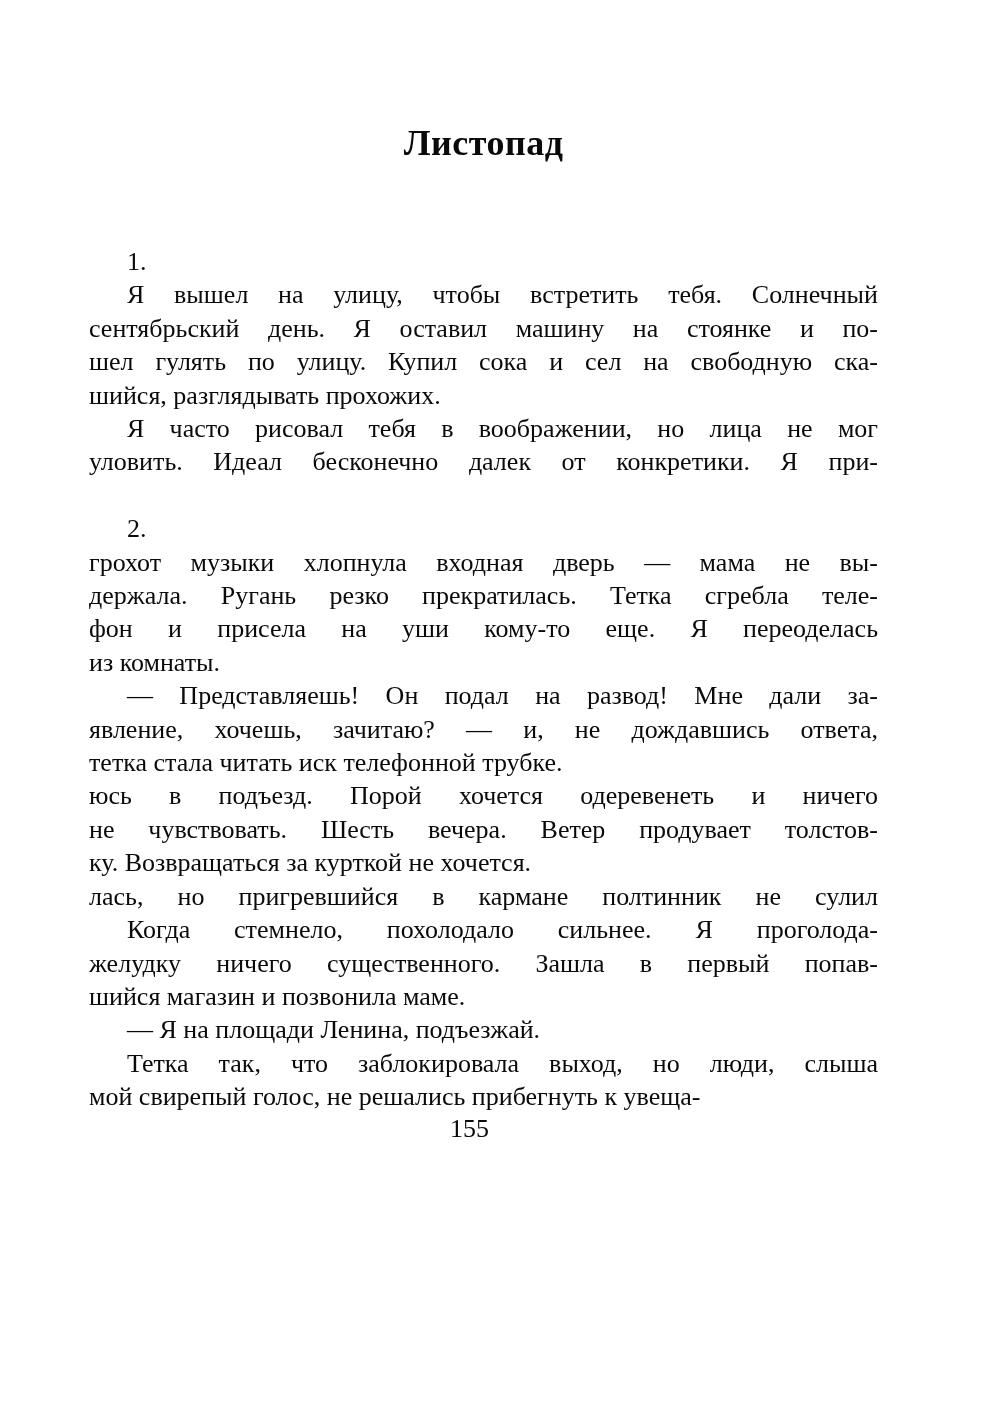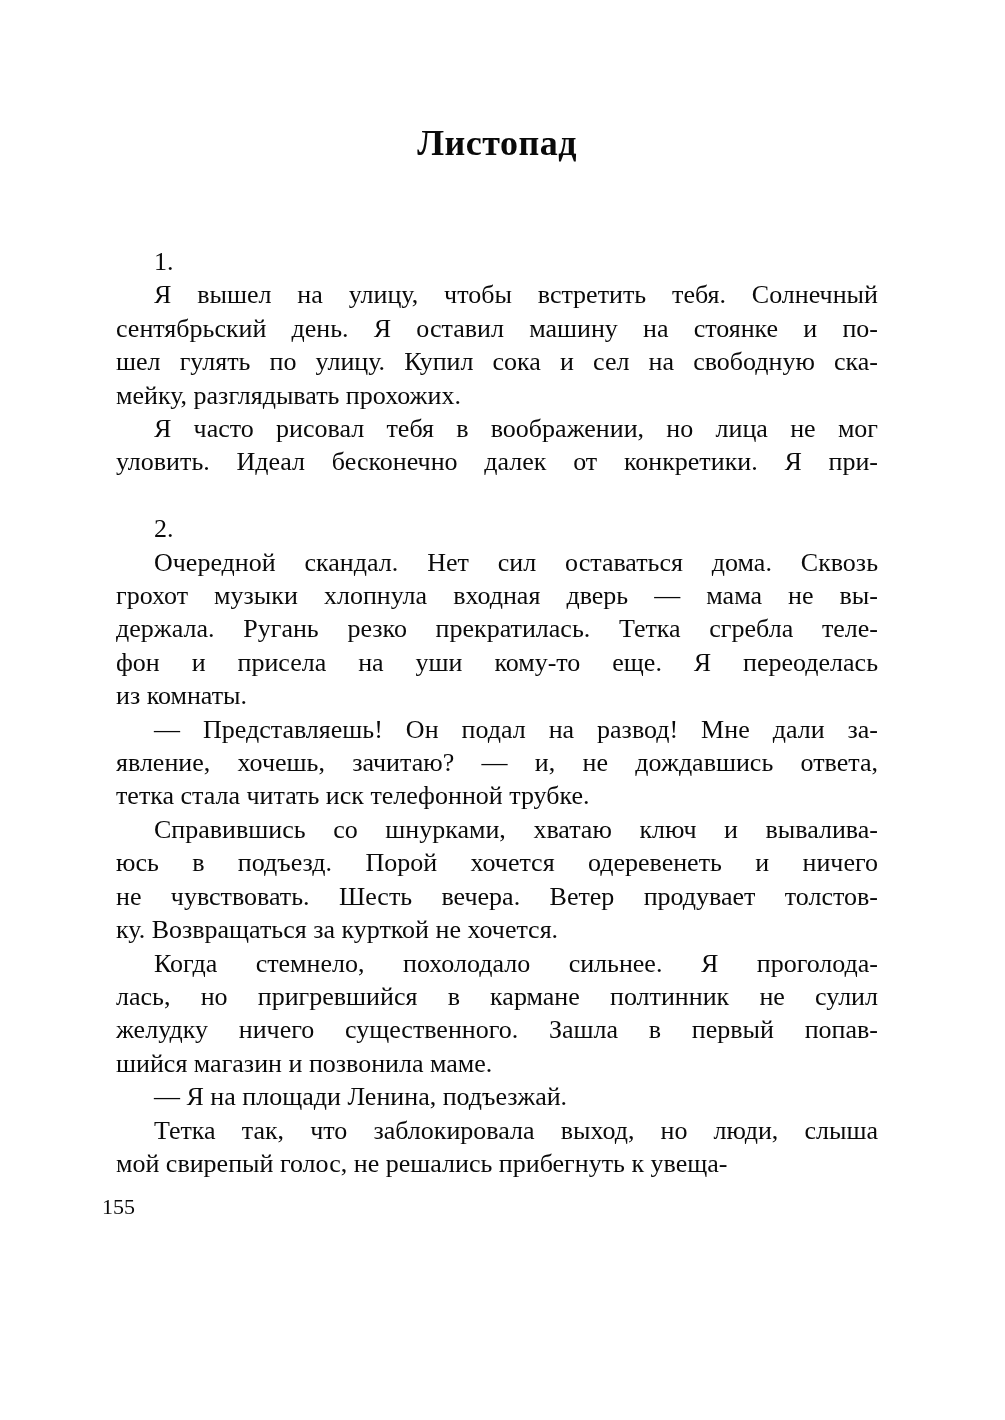--- a/index.html
+++ b/index.html
@@ -11,21 +11,21 @@
     width: 1005px;
     height: 1420px;
     overflow: hidden;
     color: #0a0a0a;
     font-family: "Liberation Serif", "DejaVu Serif", serif;
   }
   .page {
     box-sizing: border-box;
     width: 1005px;
     height: 1420px;
-    padding: 123px 127px 0 116px; 
+    padding: 123px 127px 0 89px; 
     position: relative;
   }
   .title {
     margin: 0;
     font-size: 36px;
     line-height: 40px;
     font-weight: bold;
     text-align: center;
     letter-spacing: 0.5px;
   }
@@ -48,59 +48,56 @@
     overflow: visible;
   }
   .line.first {
     text-indent: 38px;
   }
   .line.last {
     text-align: left;
     text-align-last: left;
   }
   .page-number {
-    margin-top: 14px;
-    font-size: 22px;
-    text-align: left;
+    font-size: 26px;
+    text-align: center;
     
     transform: translateX(-14px);
   }
 </style>
 </head>
 <body>
 
 <div class="page">
   <h1 class="title">Листопад</h1>
 
   <div class="body">
       <div class="section">
         <div class="section-number">1.</div>
         <div class="line first">Я вышел на улицу, чтобы встретить тебя. Солнечный</div>
         <div class="line">сентябрьский день. Я оставил машину на стоянке и по-</div>
         <div class="line">шел гулять по улицу. Купил сока и сел на свободную ска-</div>
-        <div class="line last">мейку, разглядывать прохожих.</div>
+        <div class="line last">шийся, разглядывать прохожих.</div>
         <div class="line first">Я часто рисовал тебя в воображении, но лица не мог</div>
         <div class="line">уловить. Идеал бесконечно далек от конкретики. Я при-</div>
       </div>
       <div class="section">
         <div class="section-number">2.</div>
-        <div class="line first">Очередной скандал. Нет сил оставаться дома. Сквозь</div>
         <div class="line">грохот музыки хлопнула входная дверь — мама не вы-</div>
         <div class="line">держала. Ругань резко прекратилась. Тетка сгребла теле-</div>
         <div class="line">фон и присела на уши кому-то еще. Я переоделась</div>
         <div class="line last">из комнаты.</div>
         <div class="line first">— Представляешь! Он подал на развод! Мне дали за-</div>
         <div class="line">явление, хочешь, зачитаю? — и, не дождавшись ответа,</div>
         <div class="line last">тетка стала читать иск телефонной трубке.</div>
-        <div class="line first">Справившись со шнурками, хватаю ключ и вывалива-</div>
         <div class="line">юсь в подъезд. Порой хочется одеревенеть и ничего</div>
         <div class="line">не чувствовать. Шесть вечера. Ветер продувает толстов-</div>
         <div class="line last">ку. Возвращаться за курткой не хочется.</div>
+        <div class="line">лась, но пригревшийся в кармане полтинник не сулил</div>
         <div class="line first">Когда стемнело, похолодало сильнее. Я проголода-</div>
-        <div class="line">лась, но пригревшийся в кармане полтинник не сулил</div>
         <div class="line">желудку ничего существенного. Зашла в первый попав-</div>
         <div class="line last">шийся магазин и позвонила маме.</div>
         <div class="line first last">— Я на площади Ленина, подъезжай.</div>
         <div class="line first">Тетка так, что заблокировала выход, но люди, слыша</div>
         <div class="line last">мой свирепый голос, не решались прибегнуть к увеща-</div>
       </div>
     </div>
 
   <div class="page-number">155</div>
 </div>

